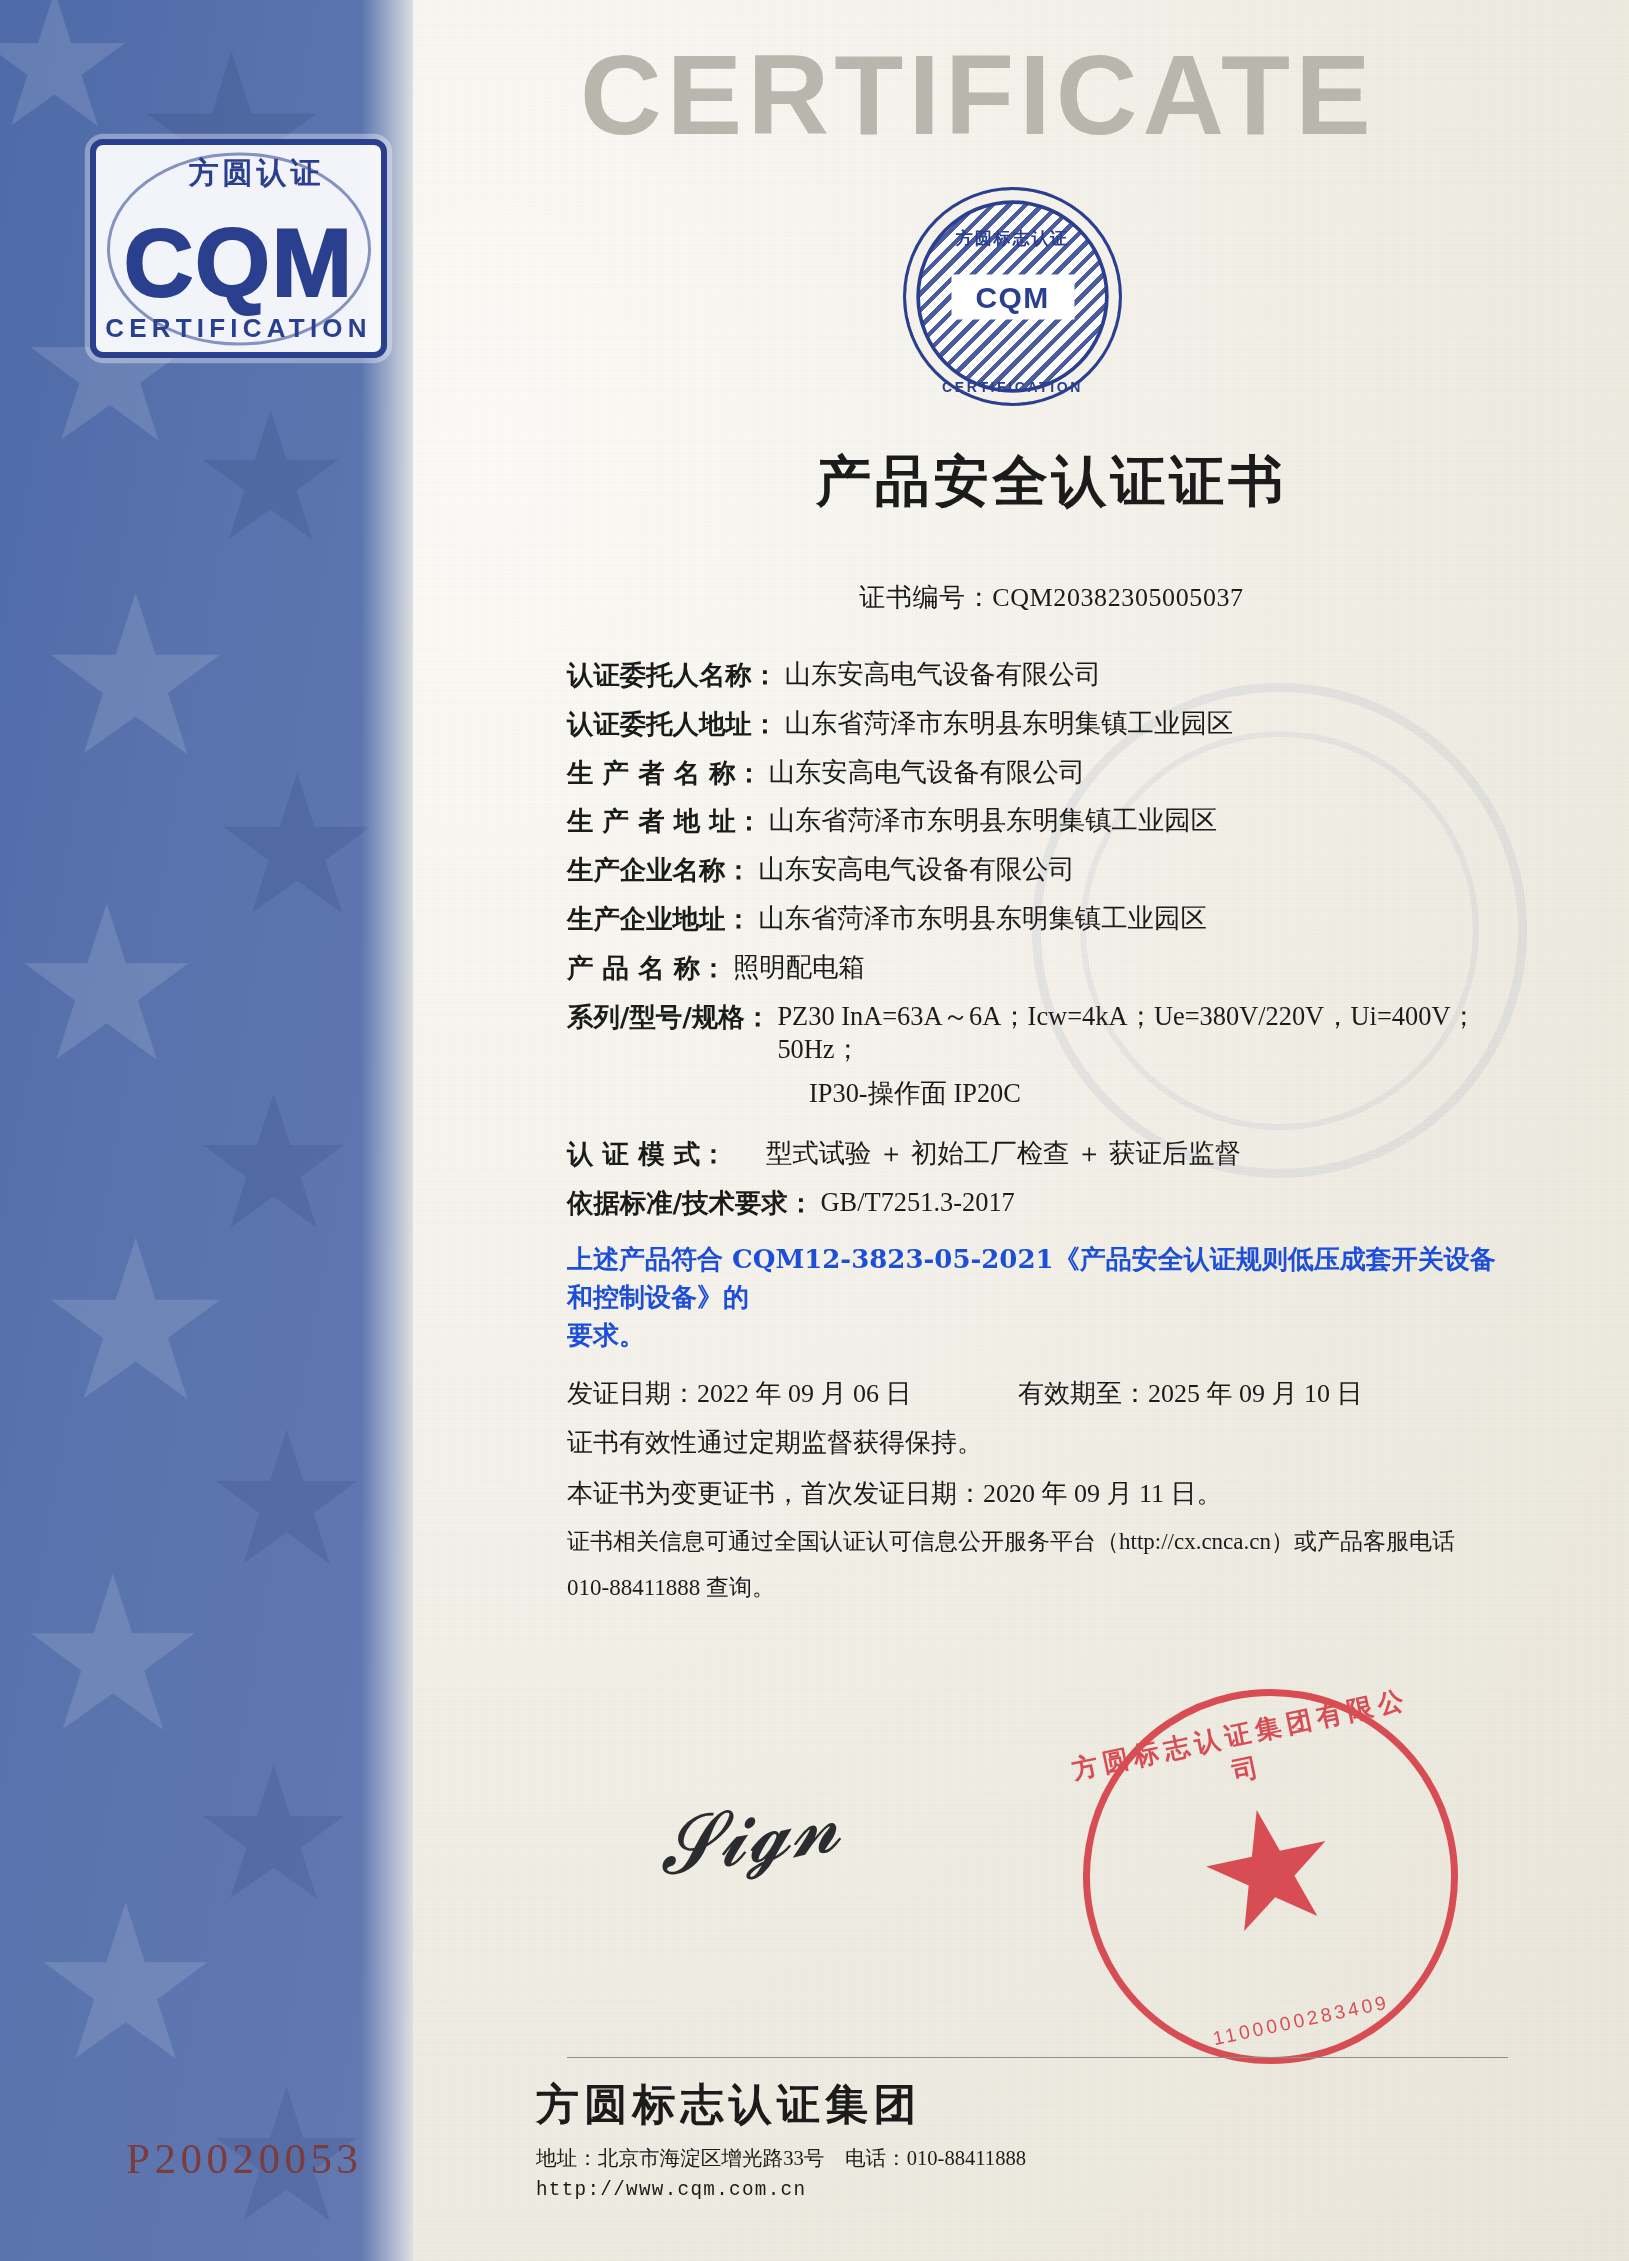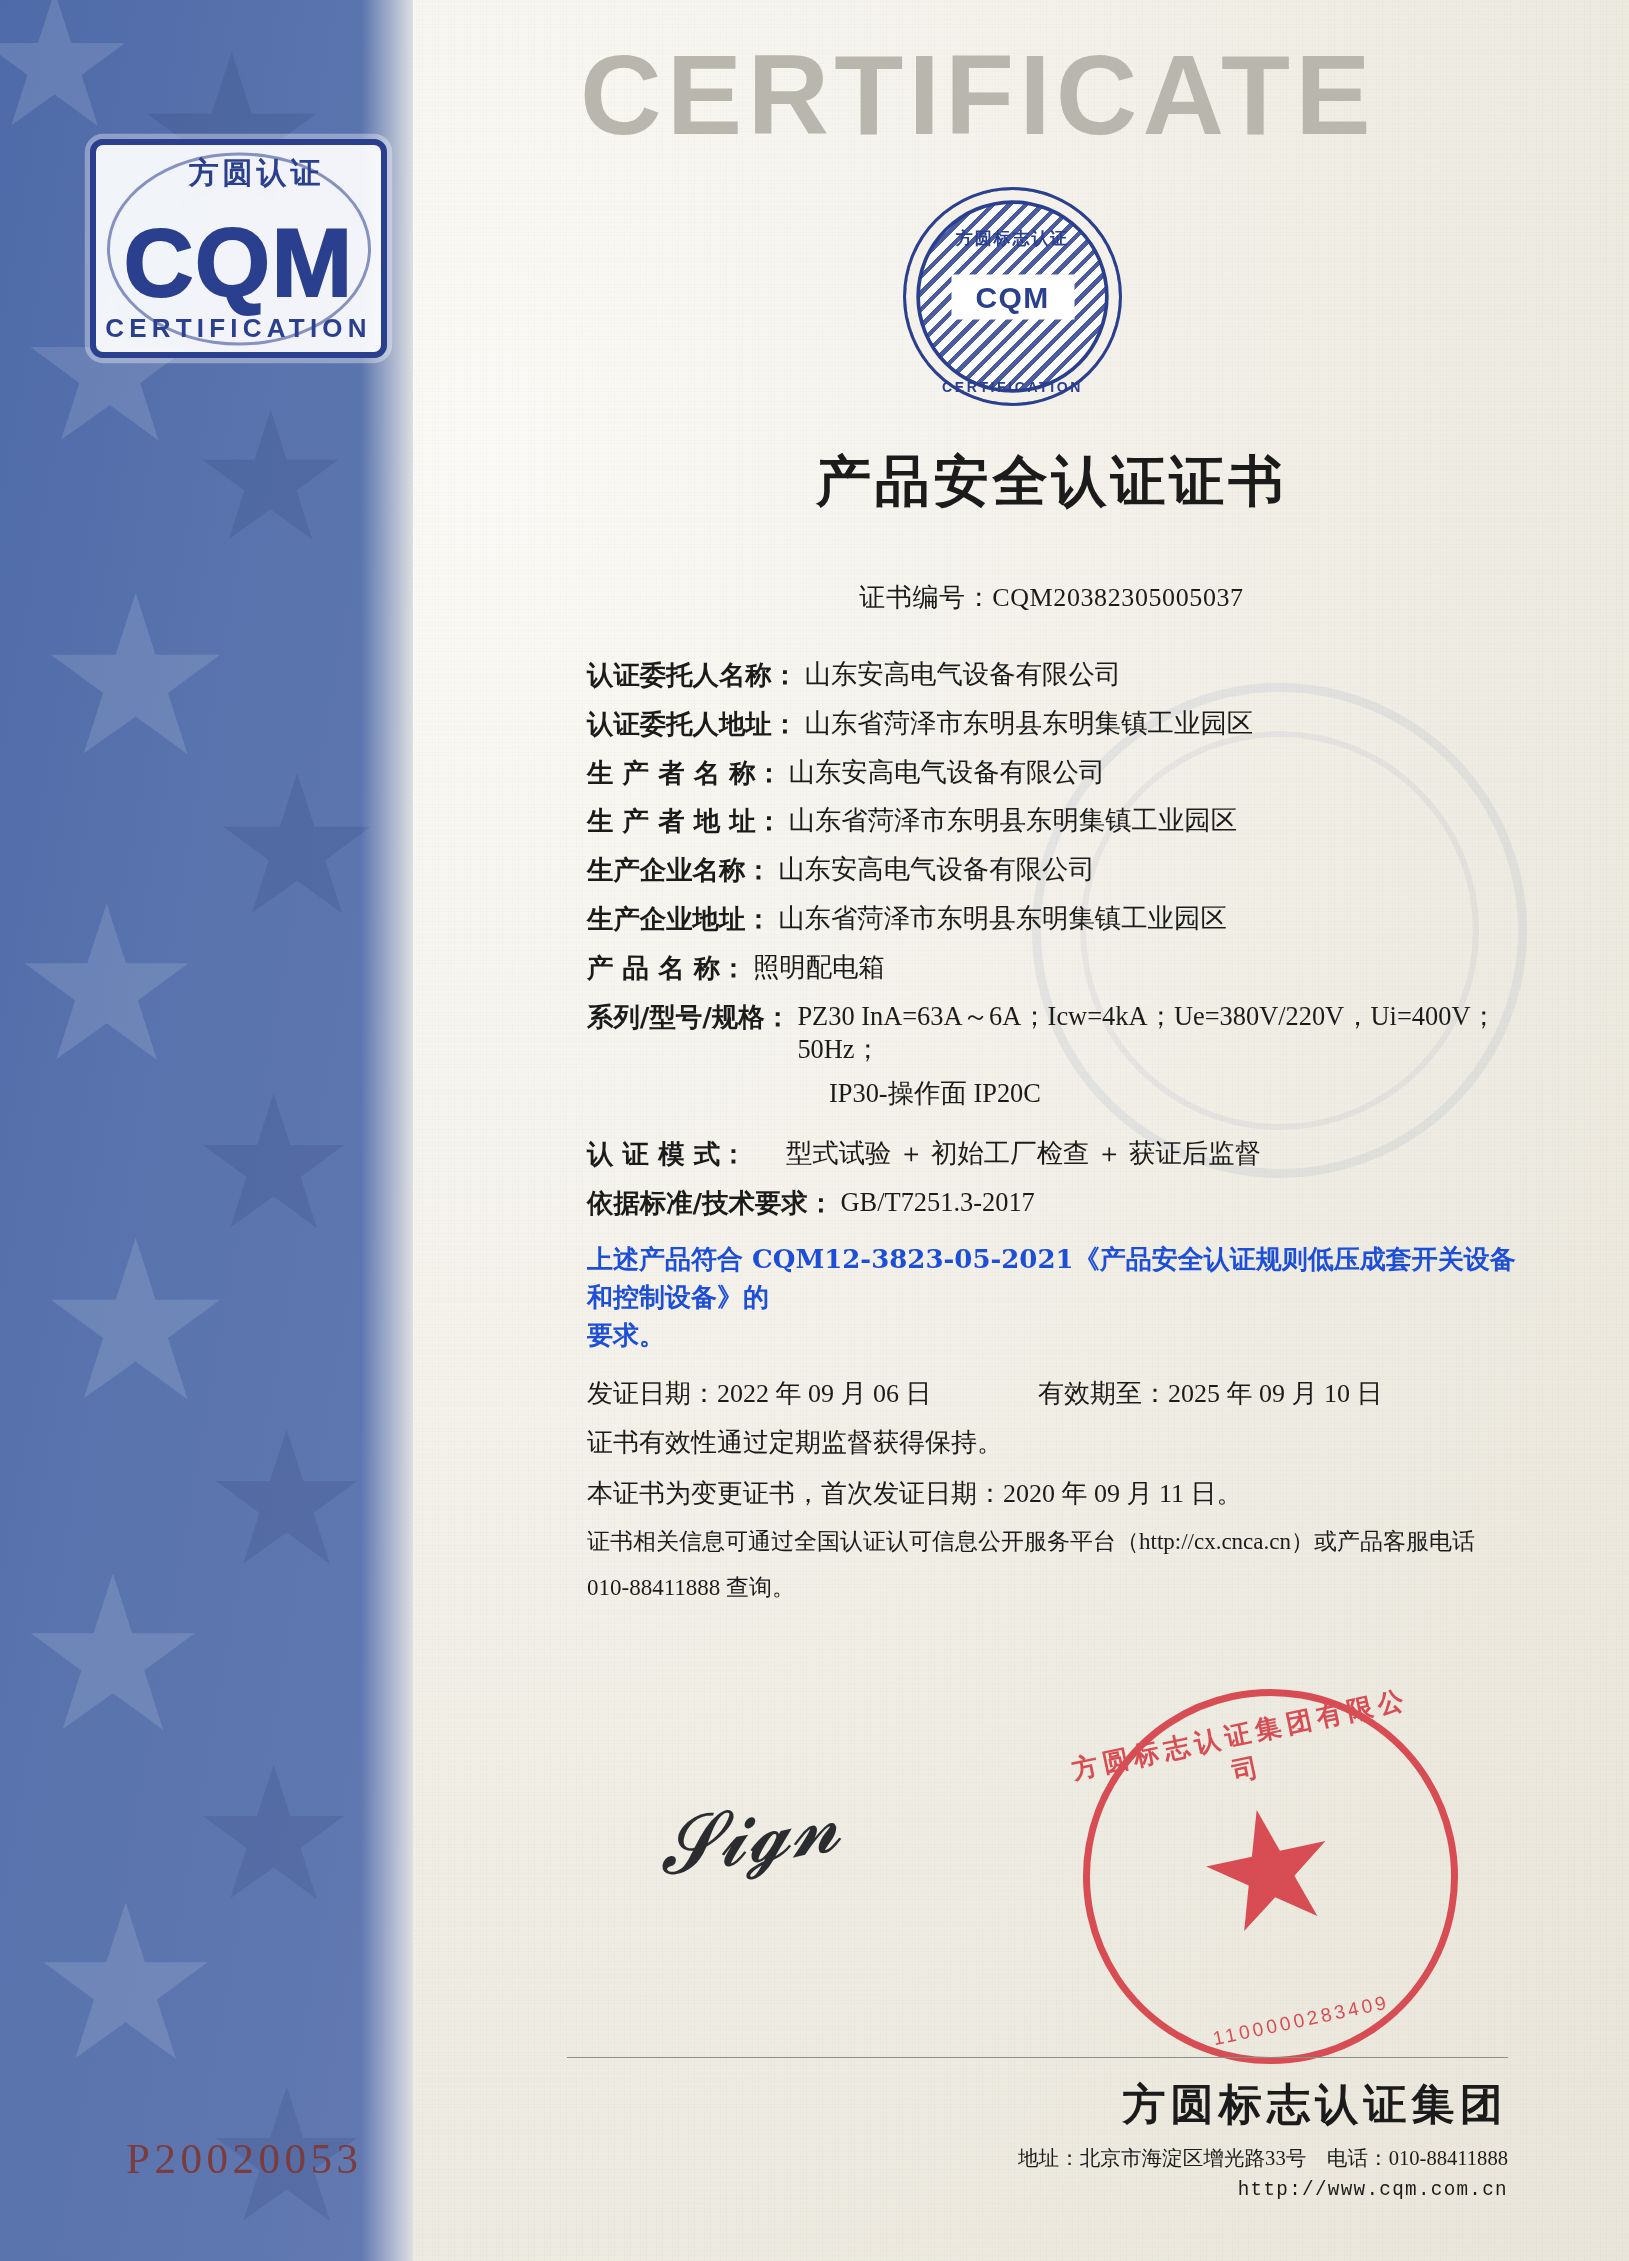--- a/index.html
+++ b/index.html
@@ -221,21 +221,20 @@
     font-size: 26px;
     color: #1b1b1b;
     letter-spacing: 0.6px;
   }
   
   .fields {
     position: absolute;
     left: 567px;
     top: 658px;
     width: 954px;
-    margin-left: 20px;
   }
   .field-row {
     display: flex;
     align-items: flex-start;
     margin-bottom: 15px;
     font-size: 26.4px;
     color: #1b1b1b;
     line-height: 1.28;
   }
   .field-label {
@@ -350,24 +349,24 @@
   
   .footer-rule {
     position: absolute;
     left: 567px;
     top: 2057px;
     width: 941px;
     border-top: 1.9px solid #8e8e88;
   }
   .footer {
     position: absolute;
-    left: 567px;
+    left: 536px;
     top: 2076px;
     width: 941px;
-    text-align: right;
+    text-align: left;
     color: #1b1b1b;
   }
   .footer .org {
     font-family: "DejaVu Serif", serif;
     font-weight: bold;
     font-size: 43px;
     letter-spacing: 5.2px;
   }
   .footer .addr {
     font-size: 20.6px;

